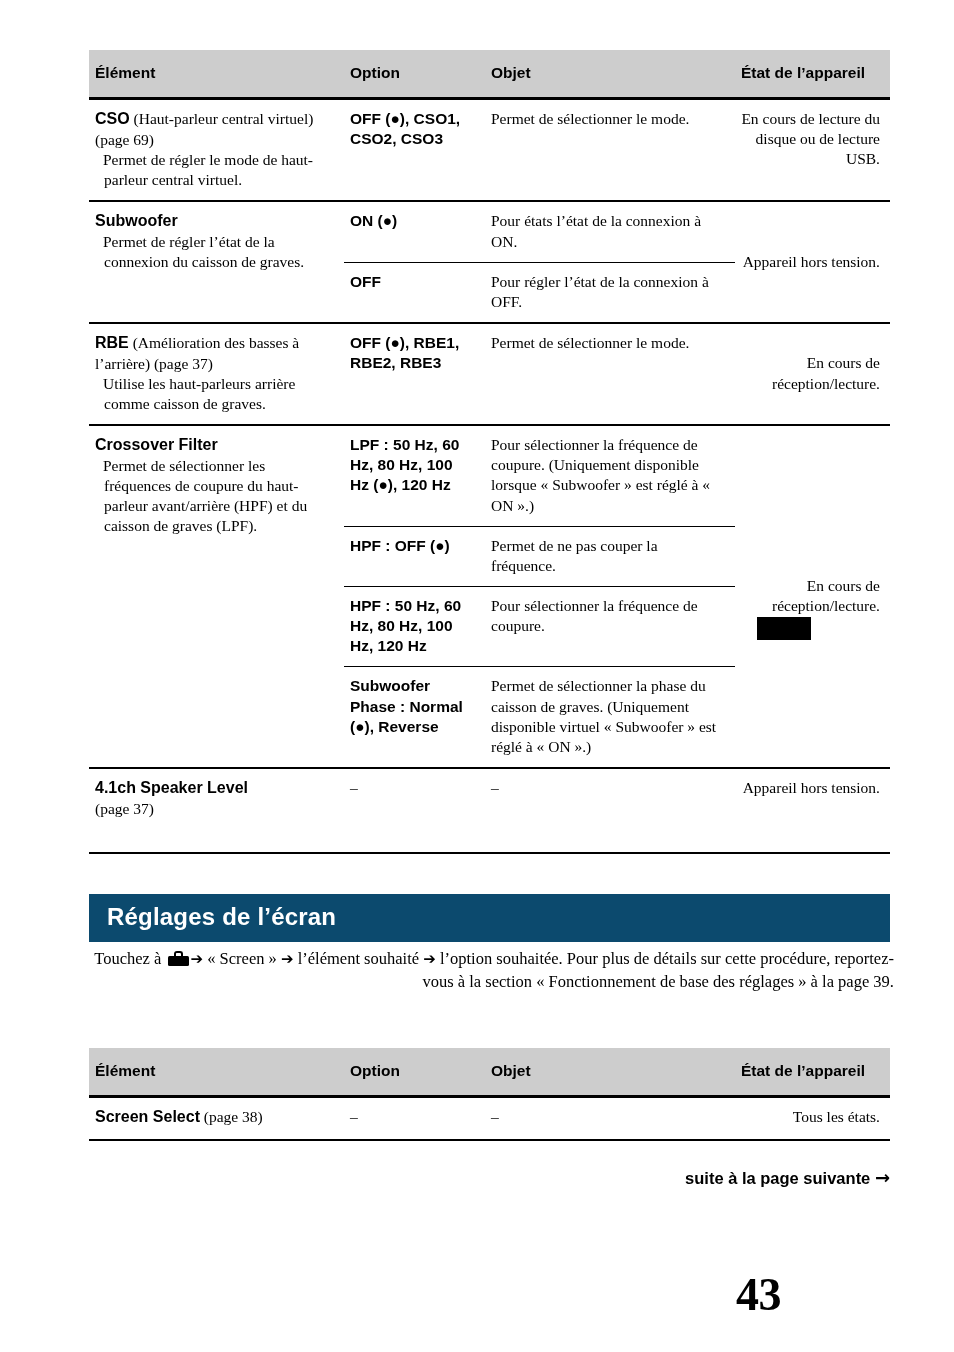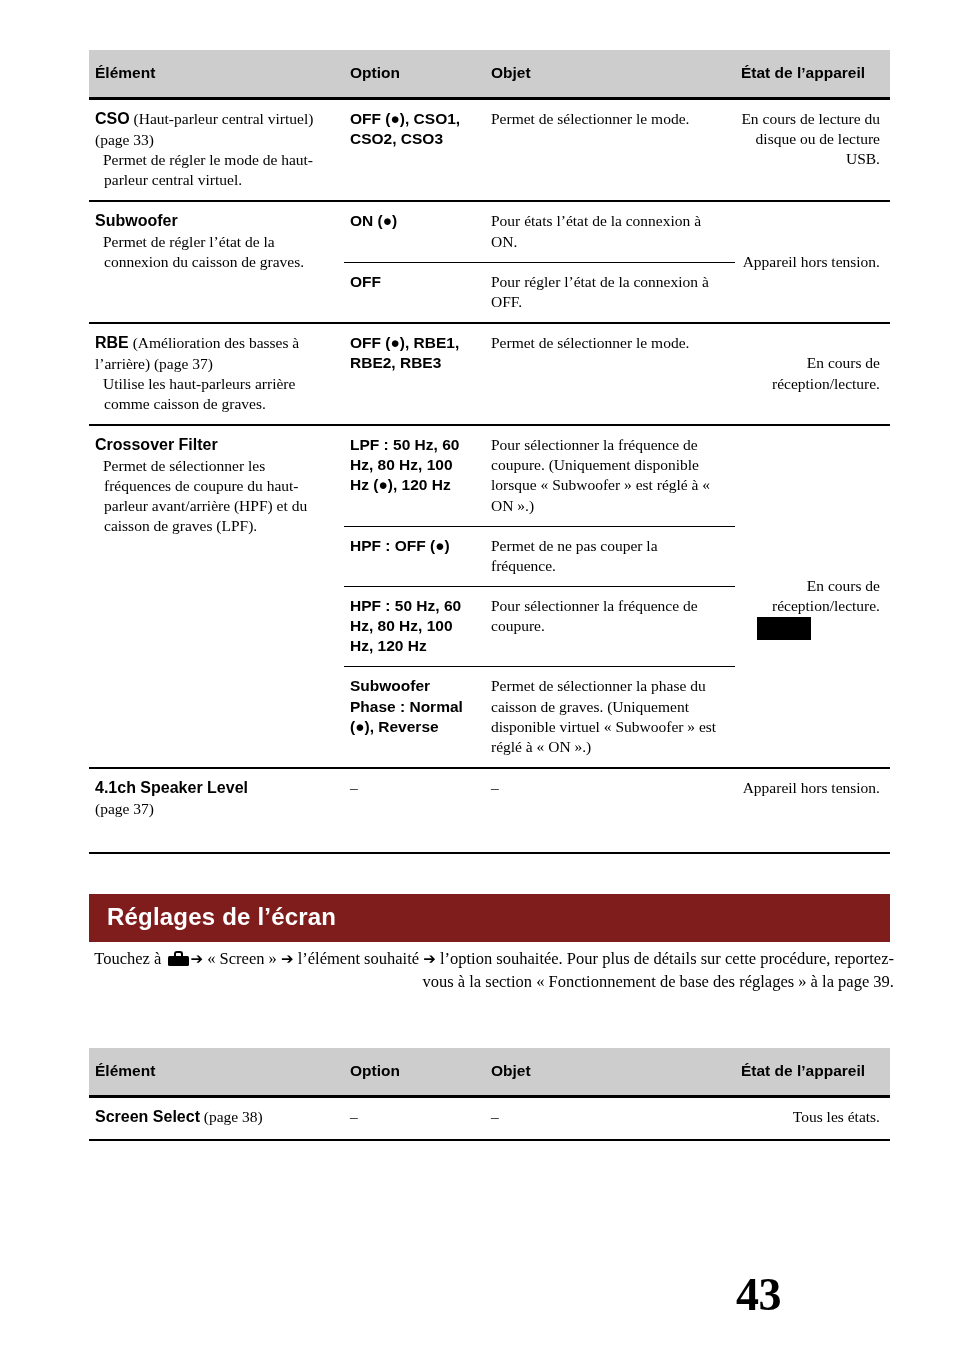--- a/index.html
+++ b/index.html
@@ -87,21 +87,21 @@
     font-weight: bold;
     font-size: 15px;
     line-height: 1.33;
   }
 
   
   .section-bar {
     position: absolute;
     left: 80px;
     width: 801px;
-    background: #7f1d1d;
+    background: #0c4a6e;
     color: #ffffff;
     font-family: "Liberation Sans", sans-serif;
     font-weight: bold;
     font-size: 24px;
     letter-spacing: 0.2px;
     padding: 9px 0 11px 18px;
     box-sizing: border-box;
   }
 
   .para {
@@ -184,21 +184,21 @@
         <th>Élément</th>
         <th>Option</th>
         <th>Objet</th>
         <th class="hdr-etat">État de l’appareil</th>
       </tr>
     </thead>
     <tbody>
 
       <tr class="first-body">
         <td>
-          <span class="item-name">CSO</span><span class="item-note"> (Haut-parleur central virtuel) (page 33)</span>
+          <span class="item-name">CSO</span><span class="item-note"> (Haut-parleur central virtuel) (page 69)</span>
           <span class="item-desc">Permet de régler le mode de haut-parleur central virtuel.</span>
         </td>
         <td class="opt">OFF (●), CSO1, CSO2, CSO3</td>
         <td>Permet de sélectionner le mode.</td>
         <td class="cell-etat">En cours de lecture du disque ou de lecture USB.</td>
       </tr>
 
       <tr class="major">
         <td rowspan="2">
           <span class="item-name">Subwoofer</span>
@@ -289,18 +289,22 @@
           <span class="item-name">Screen Select</span><span class="item-note"> (page 38)</span>
         </td>
         <td>–</td>
         <td>–</td>
         <td class="cell-etat">Tous les états.</td>
       </tr>
     </tbody>
   </table>
   <div style="position:absolute; left:80px; top:1139px; width:801px; border-top:2.5px solid #000;"></div>
 
+  <div class="continued" style="top:1167px;">
+    <span>suite à la page suivante</span>
+    <span class="arrow-glyph" style="font-size:18px;">→</span>
+  </div>
 
   <div class="page-number" style="top:1268px;">43</div>
 
   <div class="thumb-tab" style="top:617px; width:54px; height:23px;"></div>
 
 </div>
 
 </body></html>

